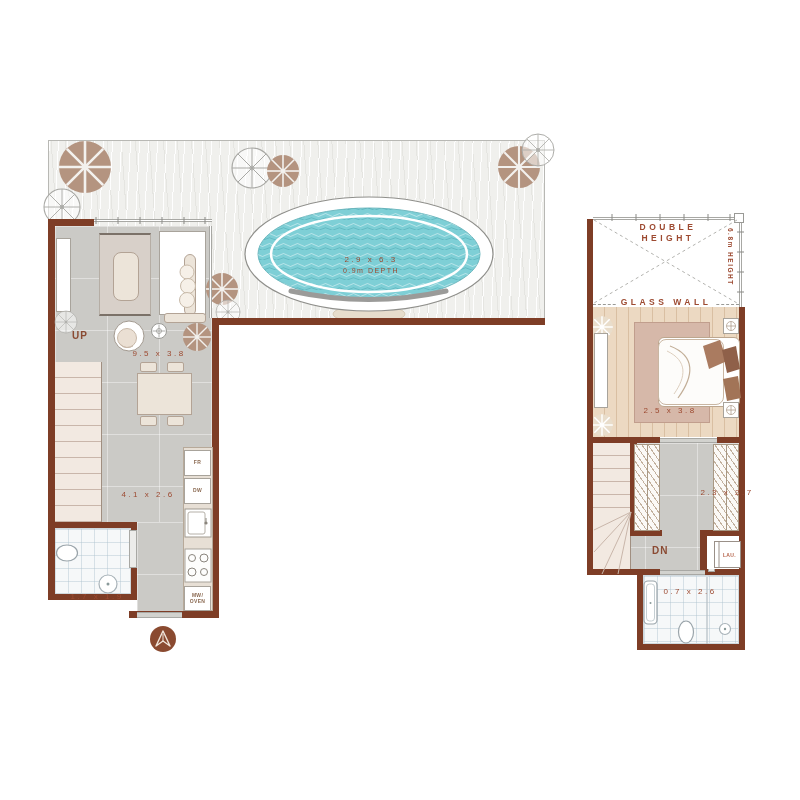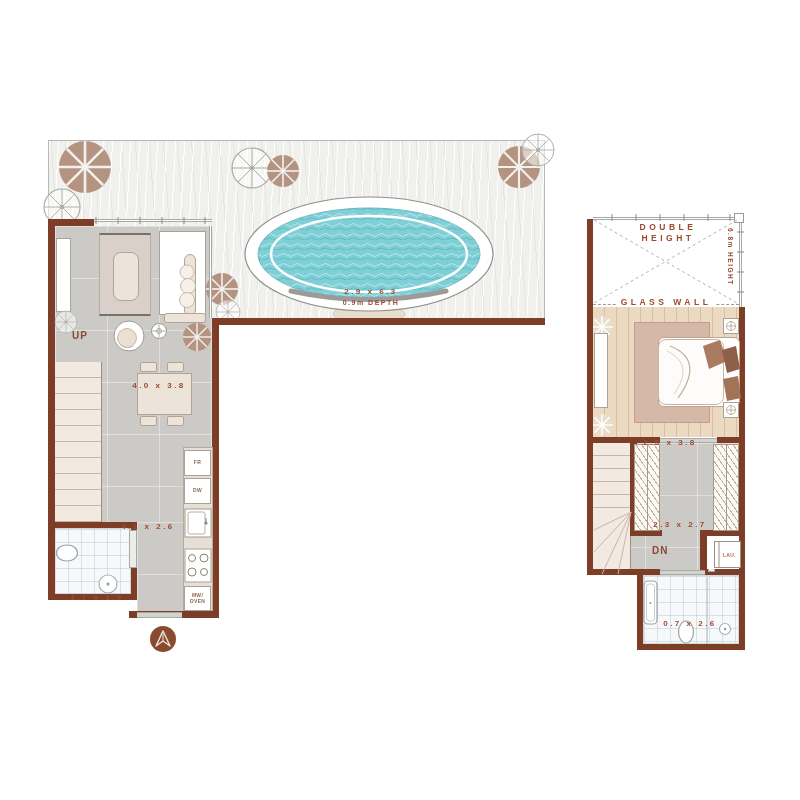--- a/index.html
+++ b/index.html
@@ -39,21 +39,21 @@
   .rug2{position:absolute;left:634px;top:322px;width:76px;height:101px;background:#d6b8a9;border:1px solid #c19e8d;box-sizing:border-box;z-index:3;}
   .counter{position:absolute;left:183px;top:447px;width:30px;height:164px;background:#e7dfd5;border:1px solid #b7a999;box-sizing:border-box;z-index:4;}
   .wardrobe{position:absolute;width:26px;height:87px;box-sizing:border-box;z-index:5;
     background-color:#fbf9f6;
     background-image:linear-gradient(90deg, transparent 12px, #a89884 12px 13px, transparent 13px),
                      repeating-linear-gradient(55deg, transparent 0 4px, #c3b19e 4px 5px);
     border:1px solid #a89884;}
   .dashline{position:absolute;border-top:1.5px dashed #9a9a96;z-index:5;}
   .cornersq{position:absolute;background:#fff;border:1px solid #9a9a96;box-sizing:border-box;z-index:5;}
   
-  .label{position:absolute;color:#9d4a31;font-weight:bold;font-size:8px;letter-spacing:2.5px;white-space:nowrap;z-index:9;margin-top:32px;}
+  .label{position:absolute;color:#9d4a31;font-weight:normal;font-size:8px;letter-spacing:2.5px;white-space:nowrap;z-index:9;}
   .ctr{transform:translateX(-50%);}
   .biglabel{position:absolute;color:#9d4a31;font-weight:bold;font-size:8.5px;letter-spacing:3.5px;line-height:11px;text-align:center;white-space:pre-line;z-index:9;}
   .updn{position:absolute;color:#8a4a32;font-weight:bold;font-size:10px;letter-spacing:1px;z-index:9;}
   .applabel{position:absolute;color:#8b6a52;font-weight:bold;font-size:5px;letter-spacing:.3px;text-align:center;white-space:pre-line;line-height:6px;z-index:9;}
   .laulabel{position:absolute;color:#b5634a;font-weight:bold;font-size:5px;letter-spacing:.3px;z-index:9;}
   .vertlabel{position:absolute;color:#9d4a31;font-weight:bold;font-size:6.5px;letter-spacing:1.5px;writing-mode:vertical-rl;text-orientation:mixed;z-index:9;white-space:nowrap;}
   .glasslabel{position:absolute;color:#9d4a31;font-weight:bold;font-size:8.5px;letter-spacing:3.5px;background:#ffffff;padding:0 4px;z-index:9;white-space:nowrap;}
   .depth{font-size:7px;letter-spacing:1.5px;}
   .compass{position:absolute;left:150px;top:626px;width:26px;height:26px;border-radius:50%;background:#8a4a30;z-index:5;}
   svg.deco{position:absolute;left:0;top:0;z-index:3;pointer-events:none;}
@@ -306,32 +306,32 @@
         <path d="M731 405.5 V414.5 M726.5 410 H735.5"></path>
     </g>
 
     <g>
       <path d="M163 631 L156 646 L163 641 L170 646 Z" fill="none" stroke="#f0e5da" stroke-width="1.4" stroke-linejoin="round"></path>
       <line x1="163" y1="634" x2="163" y2="641" stroke="#f0e5da" stroke-width="1"></line>
     </g>
   </svg>
 
   <div class="updn" style="left:72px;top:330px;">UP</div>
-  <div class="label ctr" style="left:159px;top:349px;">4.0 x 3.8</div>
+  <div class="label ctr" style="left:159px;top:349px;">9.5 x 3.8</div>
   <div class="label ctr" style="left:148px;top:490px;">4.1 x 2.6</div>
-  <div class="label ctr" style="left:97px;top:561px;">1.7 x 1.9</div>
+  <div class="label ctr" style="left:97px;top:592px;">1.7 x 1.9</div>
   <div class="applabel" style="left:184px;top:459px;width:27px;">FR</div>
   <div class="applabel" style="left:184px;top:487px;width:27px;">DW</div>
   <div class="applabel" style="left:184px;top:592px;width:27px;">MW/
 OVEN</div>
   <div class="label ctr" style="left:371px;top:255px;">2.9 x 6.3</div>
   <div class="label ctr depth" style="left:371px;top:267px;">0.9m DEPTH</div>
   <div class="biglabel ctr" style="left:668px;top:222px;">DOUBLE
 HEIGHT</div>
   <div class="vertlabel" style="left:727px;top:228px;height:76px;">6.8m HEIGHT</div>
   <div class="glasslabel ctr" style="left:666px;top:297px;">GLASS WALL</div>
   <div class="label ctr" style="left:670px;top:406px;">2.5 x 3.8</div>
-  <div class="label ctr" style="left:680px;top:488px;text-align:right;">2.3 x 2.7</div>
+  <div class="label ctr" style="left:727px;top:488px;text-align:right;">2.3 x 2.7</div>
   <div class="updn" style="left:652px;top:545px;">DN</div>
   <div class="laulabel" style="left:723px;top:552px;">LAU.</div>
   <div class="label ctr" style="left:690px;top:587px;">0.7 x 2.6</div>
 
 </div>
 
 </body></html>

